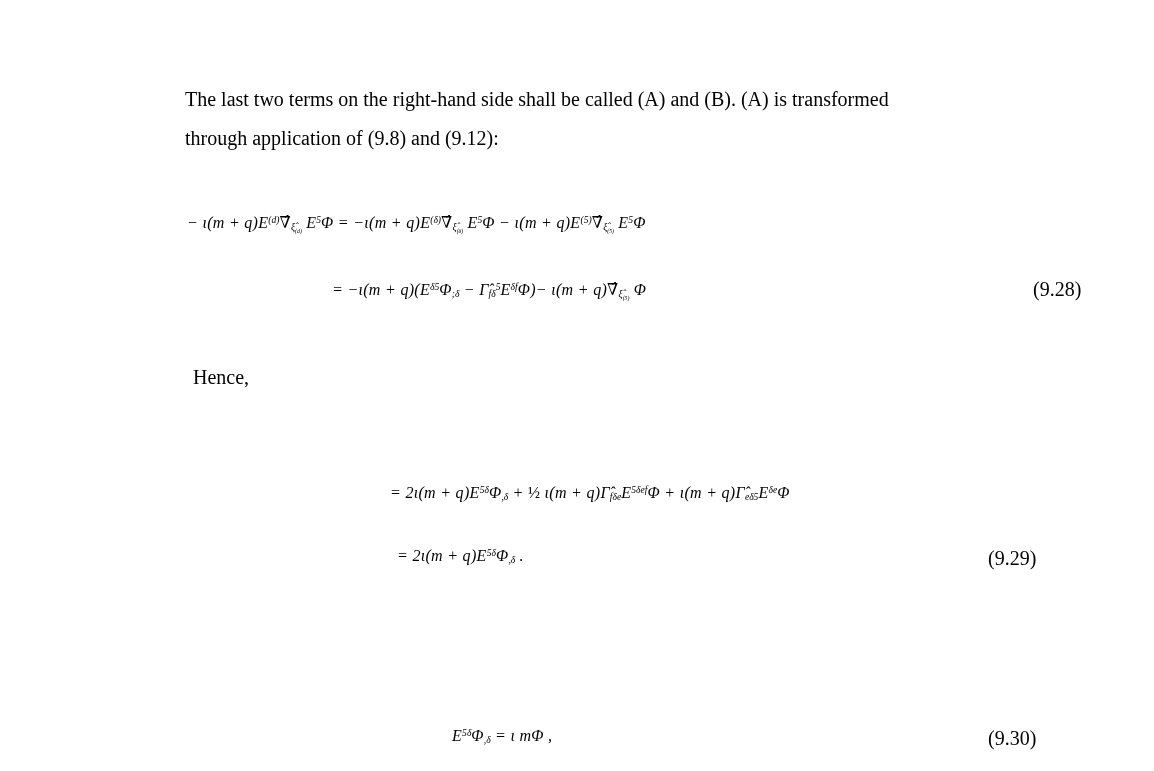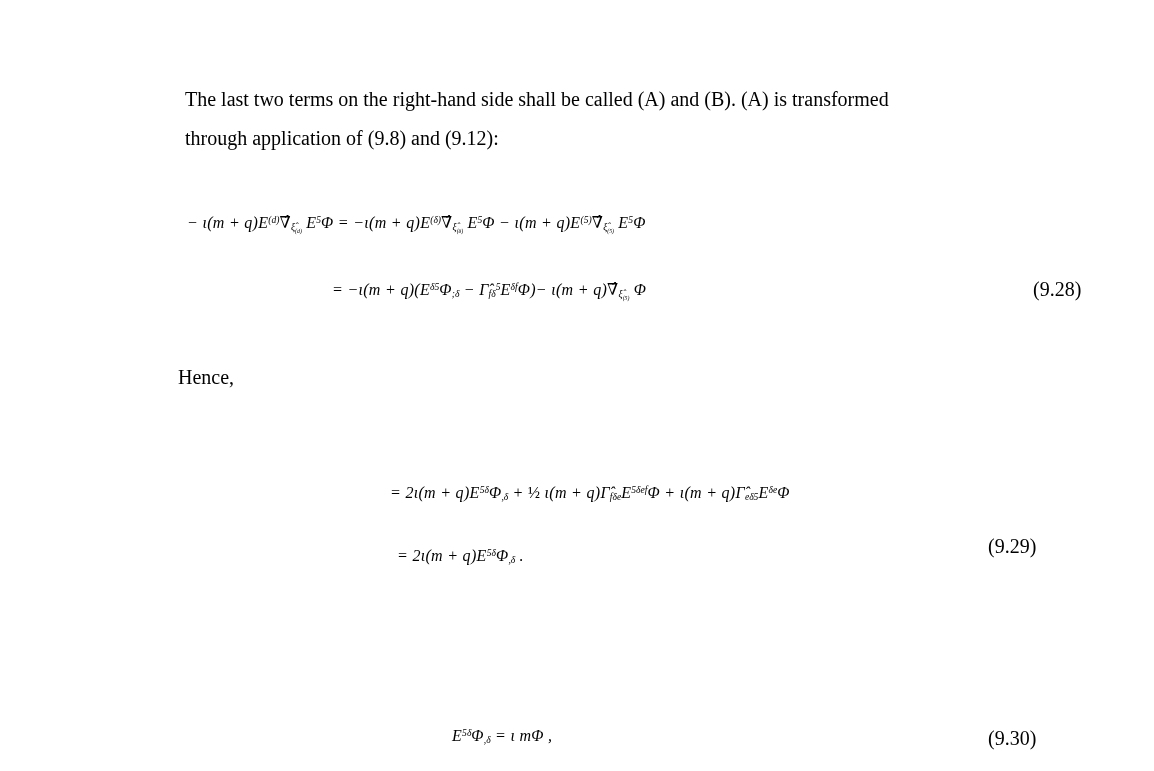--- a/index.html
+++ b/index.html
@@ -30,23 +30,23 @@
 
   <div class="abs text para" style="left:185px; top:80px;">
     <div class="line">The last two terms on the right-hand side shall be called (A) and (B). (A) is transformed</div>
     <div class="line">through application of (9.8) and (9.12):</div>
   </div>
 
   <div class="abs math" style="left:187px; top:213px;">− ι(m + q)E<sup>(d)</sup>∇̂<sub>ξ̂<sub>(d)</sub></sub> E<sup>5</sup>Φ = −ι(m + q)E<sup>(δ)</sup>∇̂<sub>ξ̂<sub>(δ)</sub></sub> E<sup>5</sup>Φ − ι(m + q)E<sup>(5)</sup>∇̂<sub>ξ̂<sub>(5)</sub></sub> E<sup>5</sup>Φ</div>
   <div class="abs math" style="left:332px; top:280px;">= −ι(m + q)(E<sup>δ5</sup>Φ<sub>;δ</sub> − Γ̂<sub>fδ</sub><sup>5</sup>E<sup>δf</sup>Φ)− ι(m + q)∇̂<sub>ξ̂<sub>(5)</sub></sub> Φ</div>
   <div class="abs eqnum" style="left:988px; top:278px;margin-left:45px;">(9.28)</div>
 
-  <div class="abs text" style="left:178px; top:366px;">Hence,</div>
+  <div class="abs text" style="left:193px; top:366px;">Hence,</div>
 
   <div class="abs math" style="left:390px; top:484px;">= 2ι(m + q)E<sup>5δ</sup>Φ<sub>,δ</sub> + <i>½</i> ι(m + q)Γ̂<sub>fδe</sub>E<sup>5δef</sup>Φ + ι(m + q)Γ̂<sub>eδ5</sub>E<sup>δe</sup>Φ</div>
   <div class="abs math" style="left:397px; top:547px;">= 2ι(m + q)E<sup>5δ</sup>Φ<sub>,δ</sub> .</div>
-  <div class="abs eqnum" style="left:988px; top:535px;">(9.29)</div>
+  <div class="abs eqnum" style="left:988px; top:547px;">(9.29)</div>
 
 
   <div class="abs math" style="left:452px; top:727px;text-align:center;">E<sup>5δ</sup>Φ<sub>,δ</sub> = ι mΦ ,</div>
   <div class="abs eqnum" style="left:988px; top:727px;">(9.30)</div>
 
 </div>
 
 </body></html>

